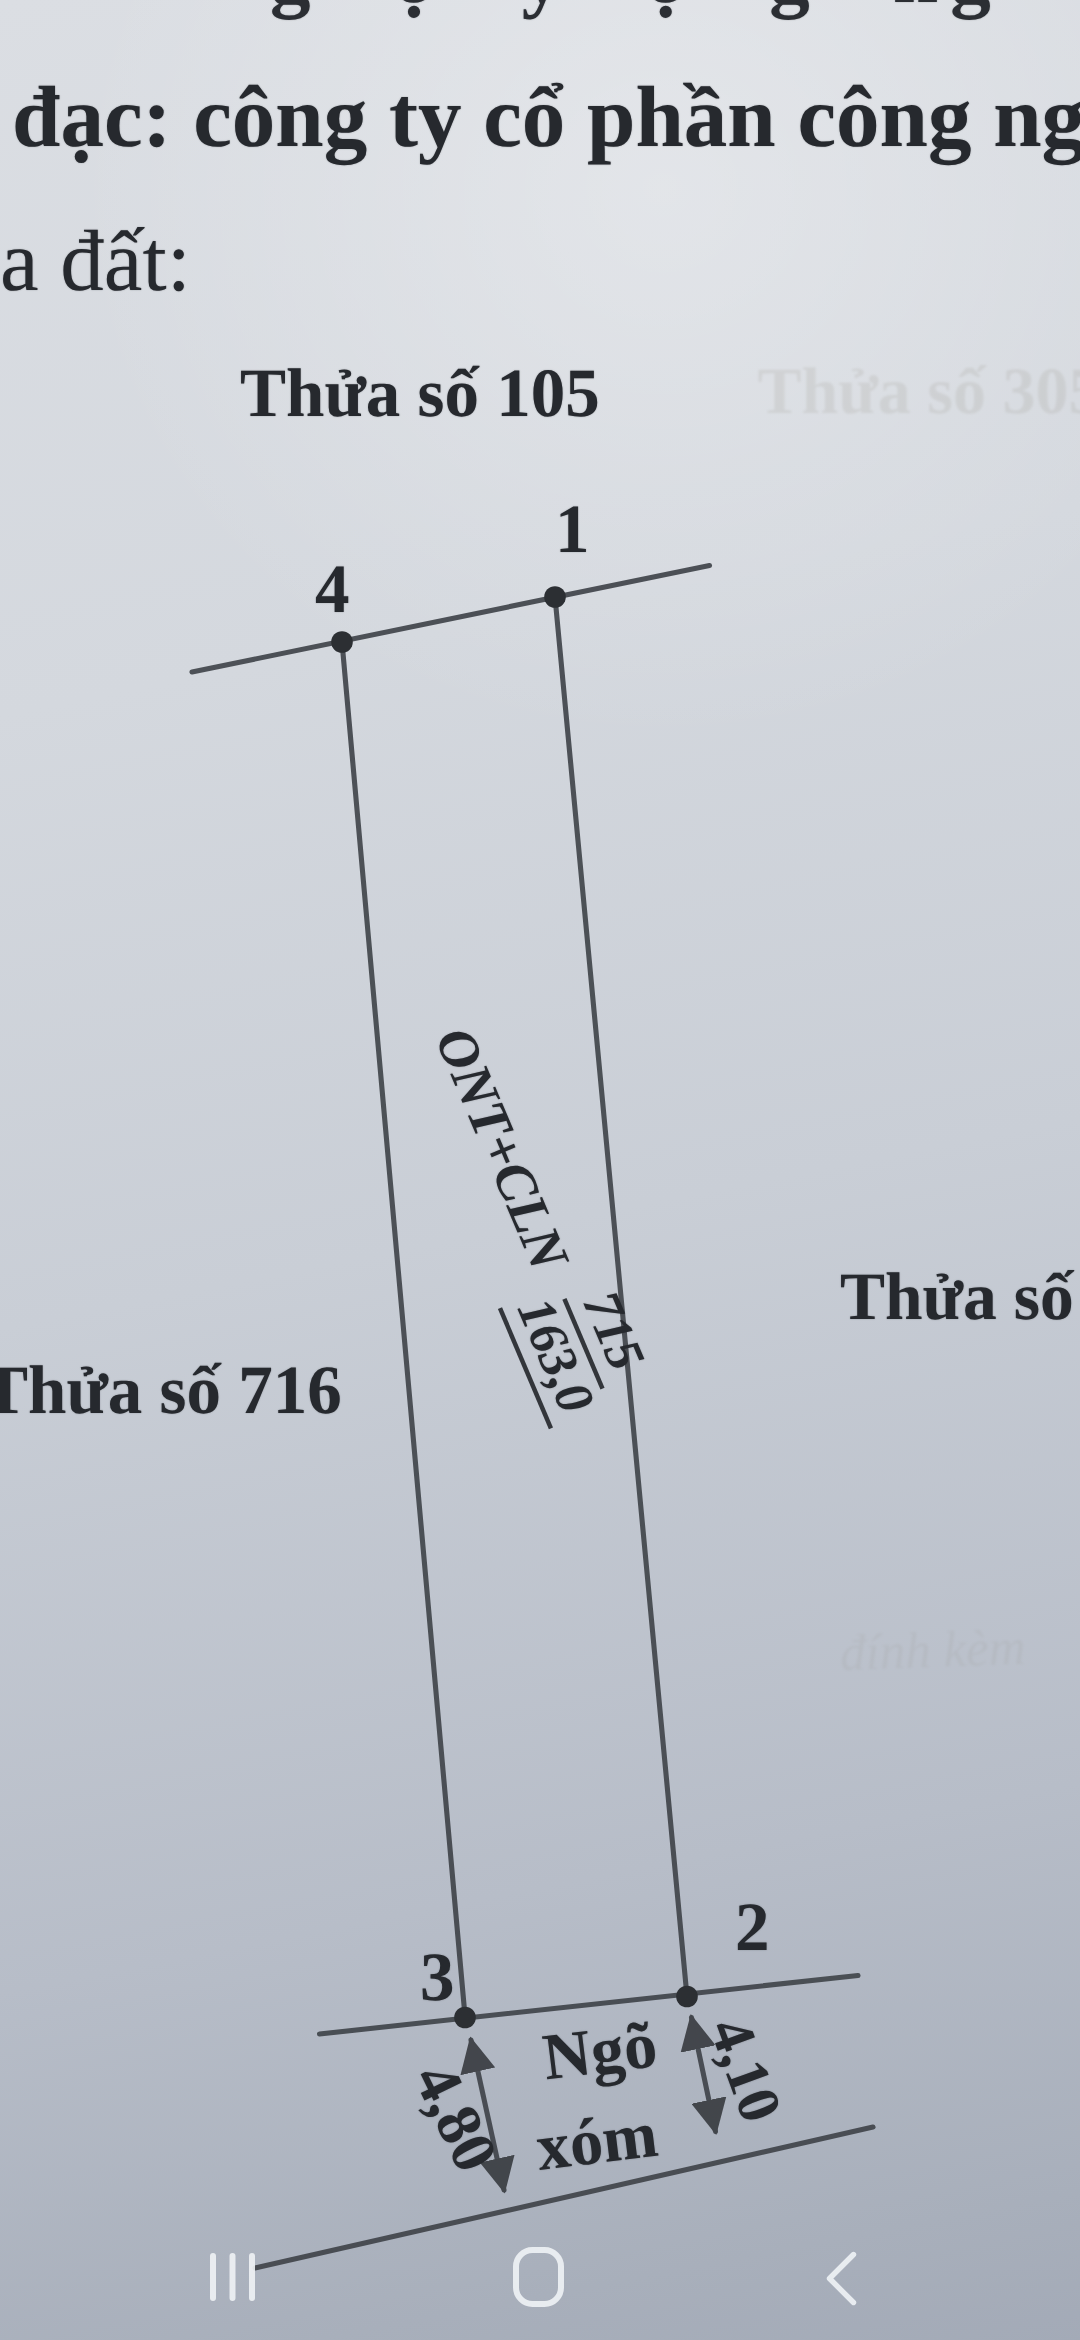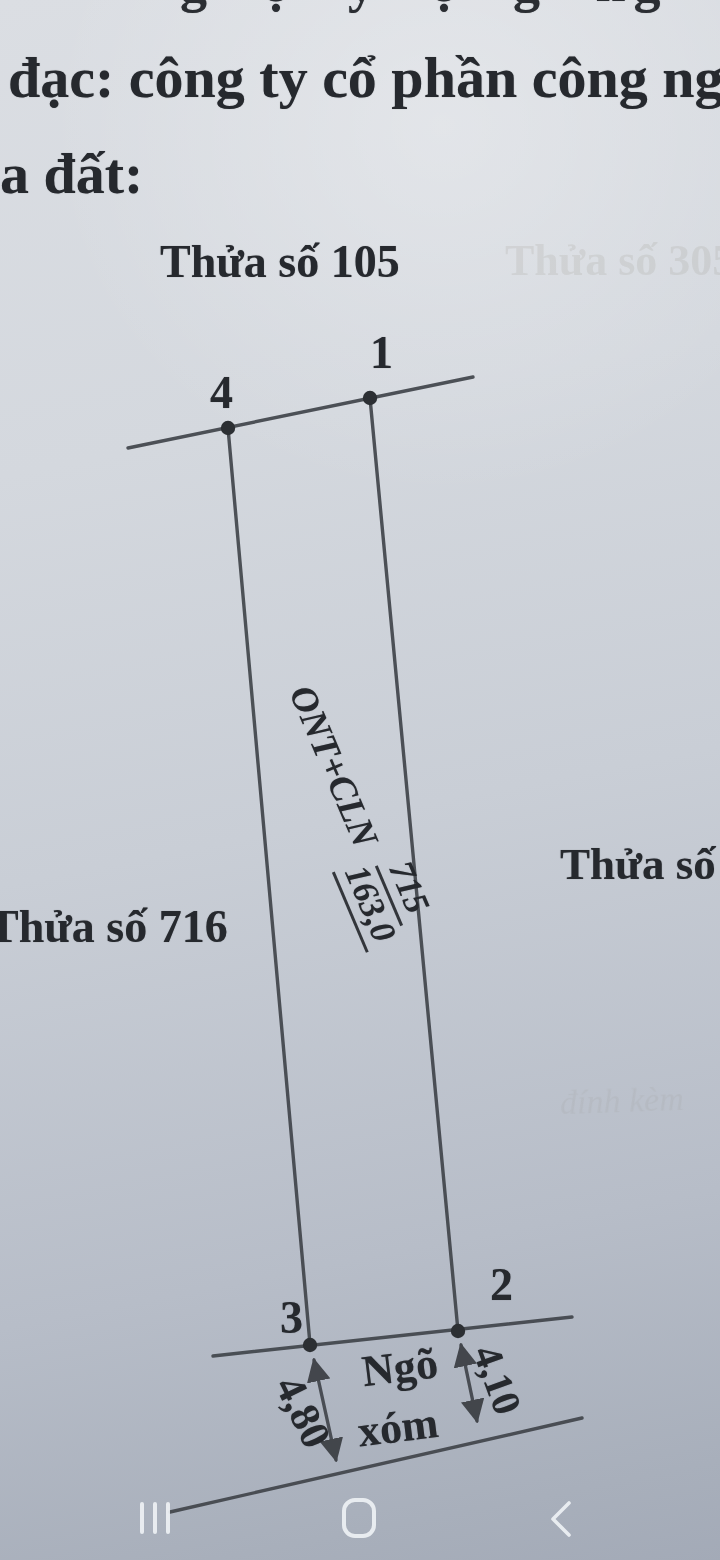--- a/index.html
+++ b/index.html
@@ -23,21 +23,21 @@
   }
   .clip-strip{
     position:absolute;left:0;top:0;width:720px;height:18px;overflow:hidden;
   }
   .clip-strip .inner{
     margin-top:-46px;margin-left:180px;
     font-size:54px;font-weight:600;word-spacing:26px;letter-spacing:8px;
     color:#2b2e33;white-space:nowrap;
   }
   .header1{left:8px;top:46px;font-size:58px;font-weight:600;}
-  .header2{left:0px;top:142px;font-size:58px;font-weight:700;}
+  .header2{left:0px;top:142px;font-size:58px;font-weight:400;}
   .parcel{font-size:46px;font-weight:600;text-align:right;}
   .corner-num{font-size:46px;font-weight:600;}
   .ghost{color:#7d7766;opacity:.12;filter:blur(.6px);white-space:nowrap;}
   .center-label{
     left:352px;top:812px;
     transform:translate(-50%,-50%) rotate(67deg);
     display:flex;align-items:center;gap:12px;
     font-style:italic;font-weight:600;font-size:37px;
     white-space:nowrap;
   }

